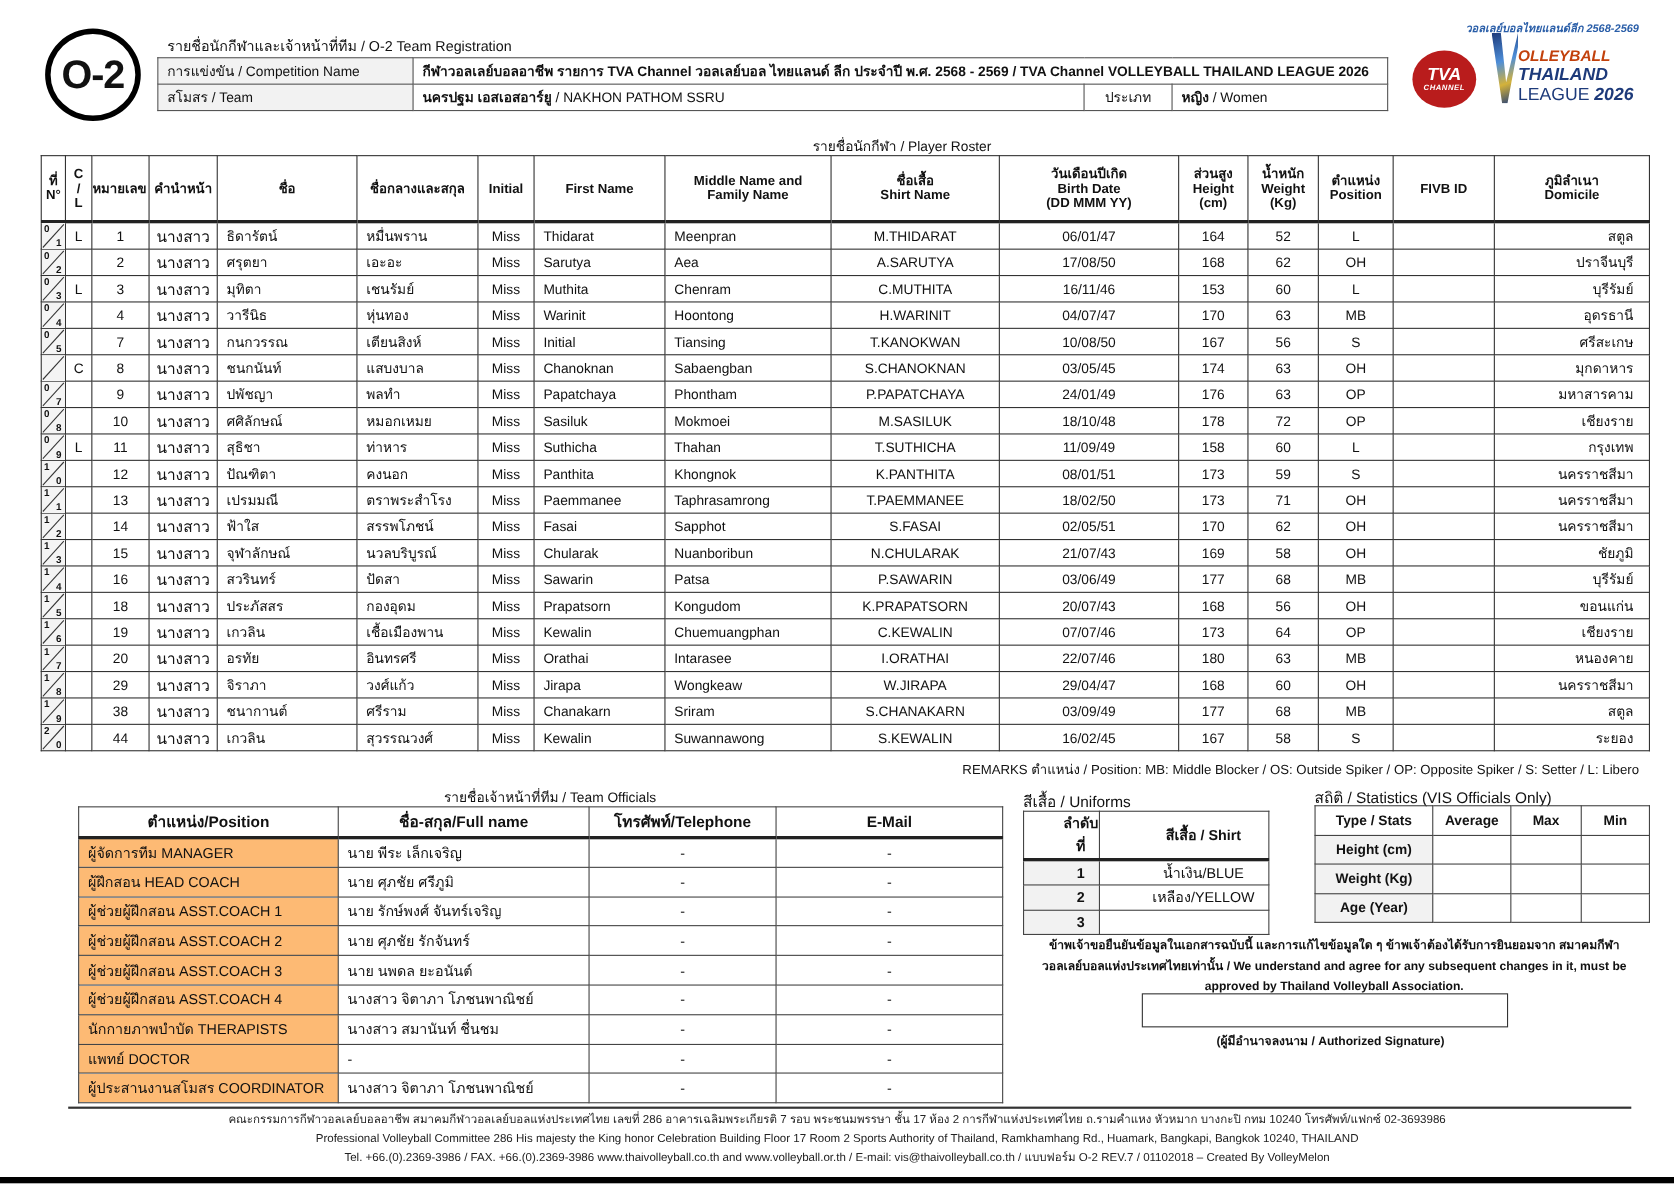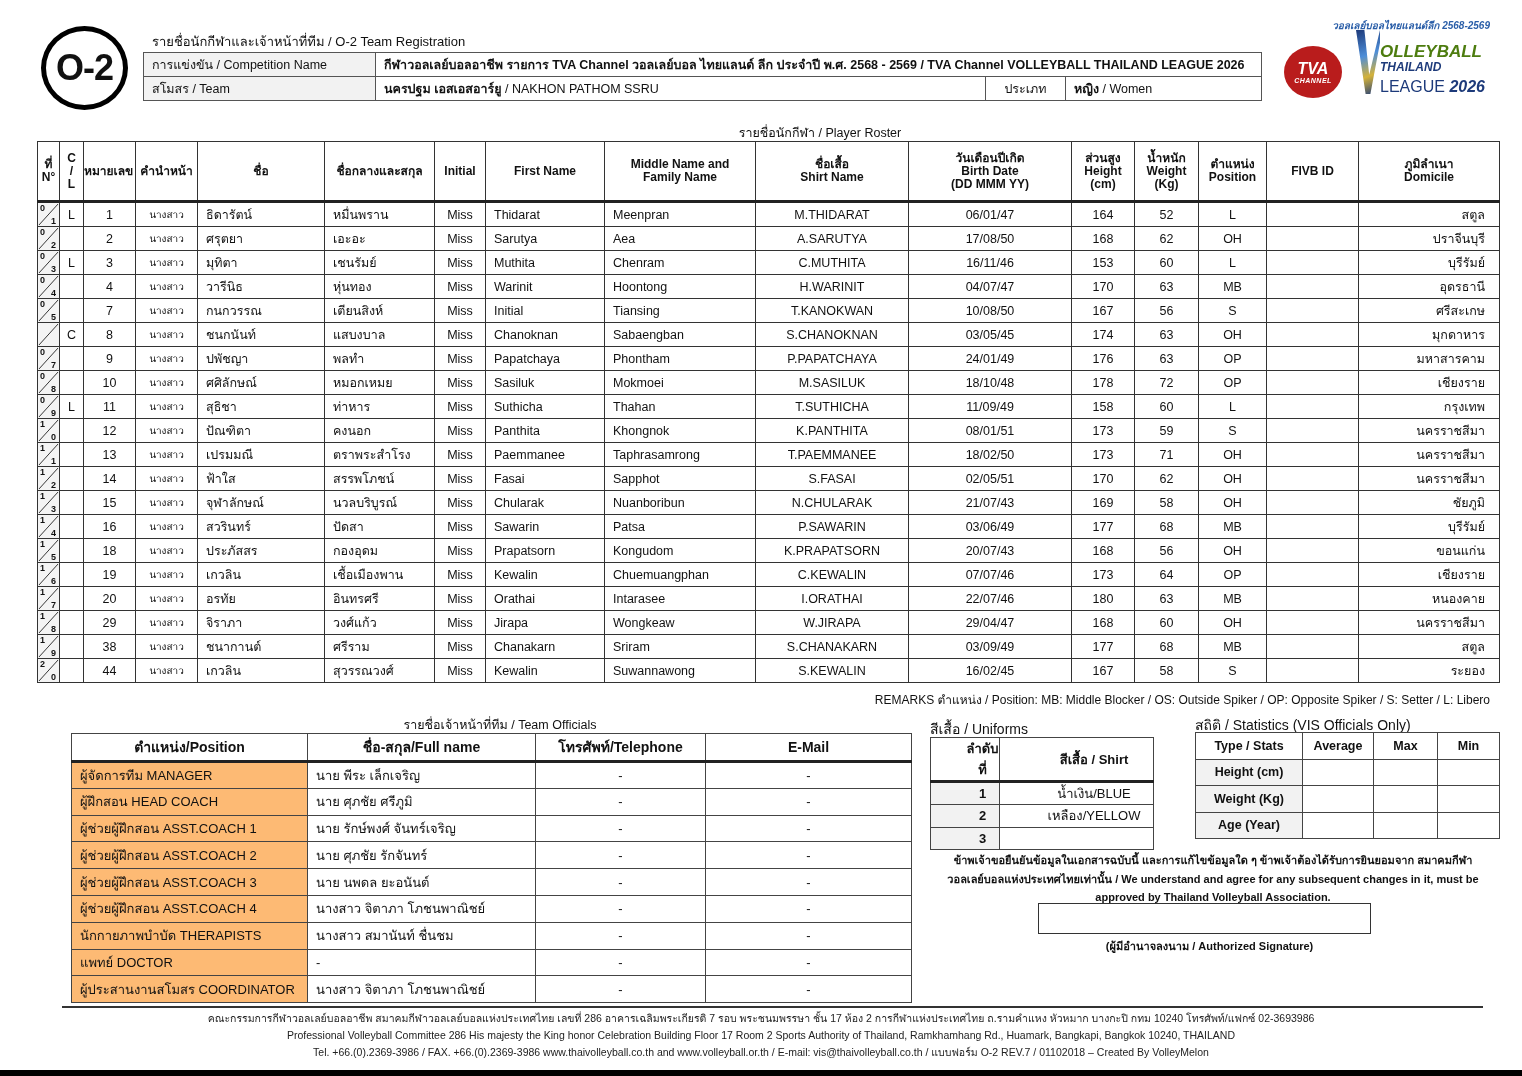--- a/index.html
+++ b/index.html
@@ -15,34 +15,34 @@
   #info-table td.val { font-weight: bold; }
   #info-table td.val span.light { font-weight: normal; }
 
   
   #tva-logo { position: absolute; left: 1284px; top: 46px; width: 58px; height: 52px; border-radius: 50%; background: #b91c1c; color: #fff; display: flex; flex-direction: column; align-items: center; justify-content: center; }
   #tva-logo .big { font-weight: 900; font-style: italic; font-size: 16px; line-height: 16px; }
   #tva-logo .small { font-weight: bold; font-style: italic; font-size: 7px; letter-spacing: 0.5px; }
   #league-logo { position: absolute; left: 1350px; top: 16px; width: 160px; height: 84px; }
   #league-logo .tag { position: absolute; left: -20px; top: 2px; width: 160px; text-align: right; font-size: 10px; font-style: italic; font-weight: bold; color: #2a5ea8; }
   #league-logo .v { position: absolute; left: 6px; top: 14px; width: 24px; height: 64px; background: linear-gradient(160deg, #1d3a7a 0%, #4e8ed8 40%, #d4b23a 70%, #1d3a7a 100%); clip-path: polygon(0 0, 35% 0, 55% 70%, 100% 0, 100% 20%, 60% 100%, 40% 100%); }
-  #league-logo .l1 { position: absolute; left: 30px; top: 26px; font-size: 17px; font-weight: 900; font-style: italic; color: #4d7c0f; }
-  #league-logo .l2 { position: absolute; left: 30px; top: 44px; font-size: 12px; font-weight: 900; font-style: italic; color: #1d3a7a; }
+  #league-logo .l1 { position: absolute; left: 30px; top: 26px; font-size: 14px; font-weight: 900; font-style: italic; color: #c2410c; }
+  #league-logo .l2 { position: absolute; left: 30px; top: 44px; font-size: 16px; font-weight: 900; font-style: italic; color: #1d3a7a; }
   #league-logo .l3 { position: absolute; left: 30px; top: 62px; font-size: 16px; color: #1d3a7a; }
   #league-logo .l3 b { font-weight: 900; font-style: italic; }
 
   
   #roster-title { position: absolute; left: 600px; top: 123px; width: 440px; text-align: center; font-size: 12.5px; }
   #roster { position: absolute; left: 37px; top: 141px; width: 1462px; border-collapse: collapse; font-size: 12.5px; table-layout: fixed; }
   #roster th, #roster td { border: 1px solid #333; text-align: center; white-space: nowrap; overflow: hidden; }
   #roster th { height: 60px; font-weight: bold; font-size: 12px; line-height: 13px; border-bottom: 3px solid #222; }
   #roster td { height: 24px; }
   #roster td.left { text-align: left; padding-left: 8px; }
   #roster td.right { text-align: right; padding-right: 14px; }
-  #roster td.small { font-size: 10px; }
+  #roster td.small { font-size: 14px; }
   #roster td.num { position: relative; padding: 0; background: #f4f4f4; }
   .num-box { position: relative; width: 100%; height: 23px; }
   .num-box svg { position: absolute; left: 0; top: 0; width: 100%; height: 100%; }
   .num-box .n1 { position: absolute; left: 2px; top: 0px; font-size: 9px; font-weight: bold; }
   .num-box .n2 { position: absolute; right: 3px; bottom: 0px; font-size: 9px; font-weight: bold; }
   #remarks { position: absolute; left: 700px; top: 690px; width: 790px; text-align: right; font-size: 12px; }
 
   
   #officials-title { position: absolute; left: 300px; top: 715px; width: 400px; text-align: center; font-size: 12.5px; }
   #officials { position: absolute; left: 71px; top: 733px; width: 840px; border-collapse: collapse; font-size: 13px; table-layout: fixed; }

